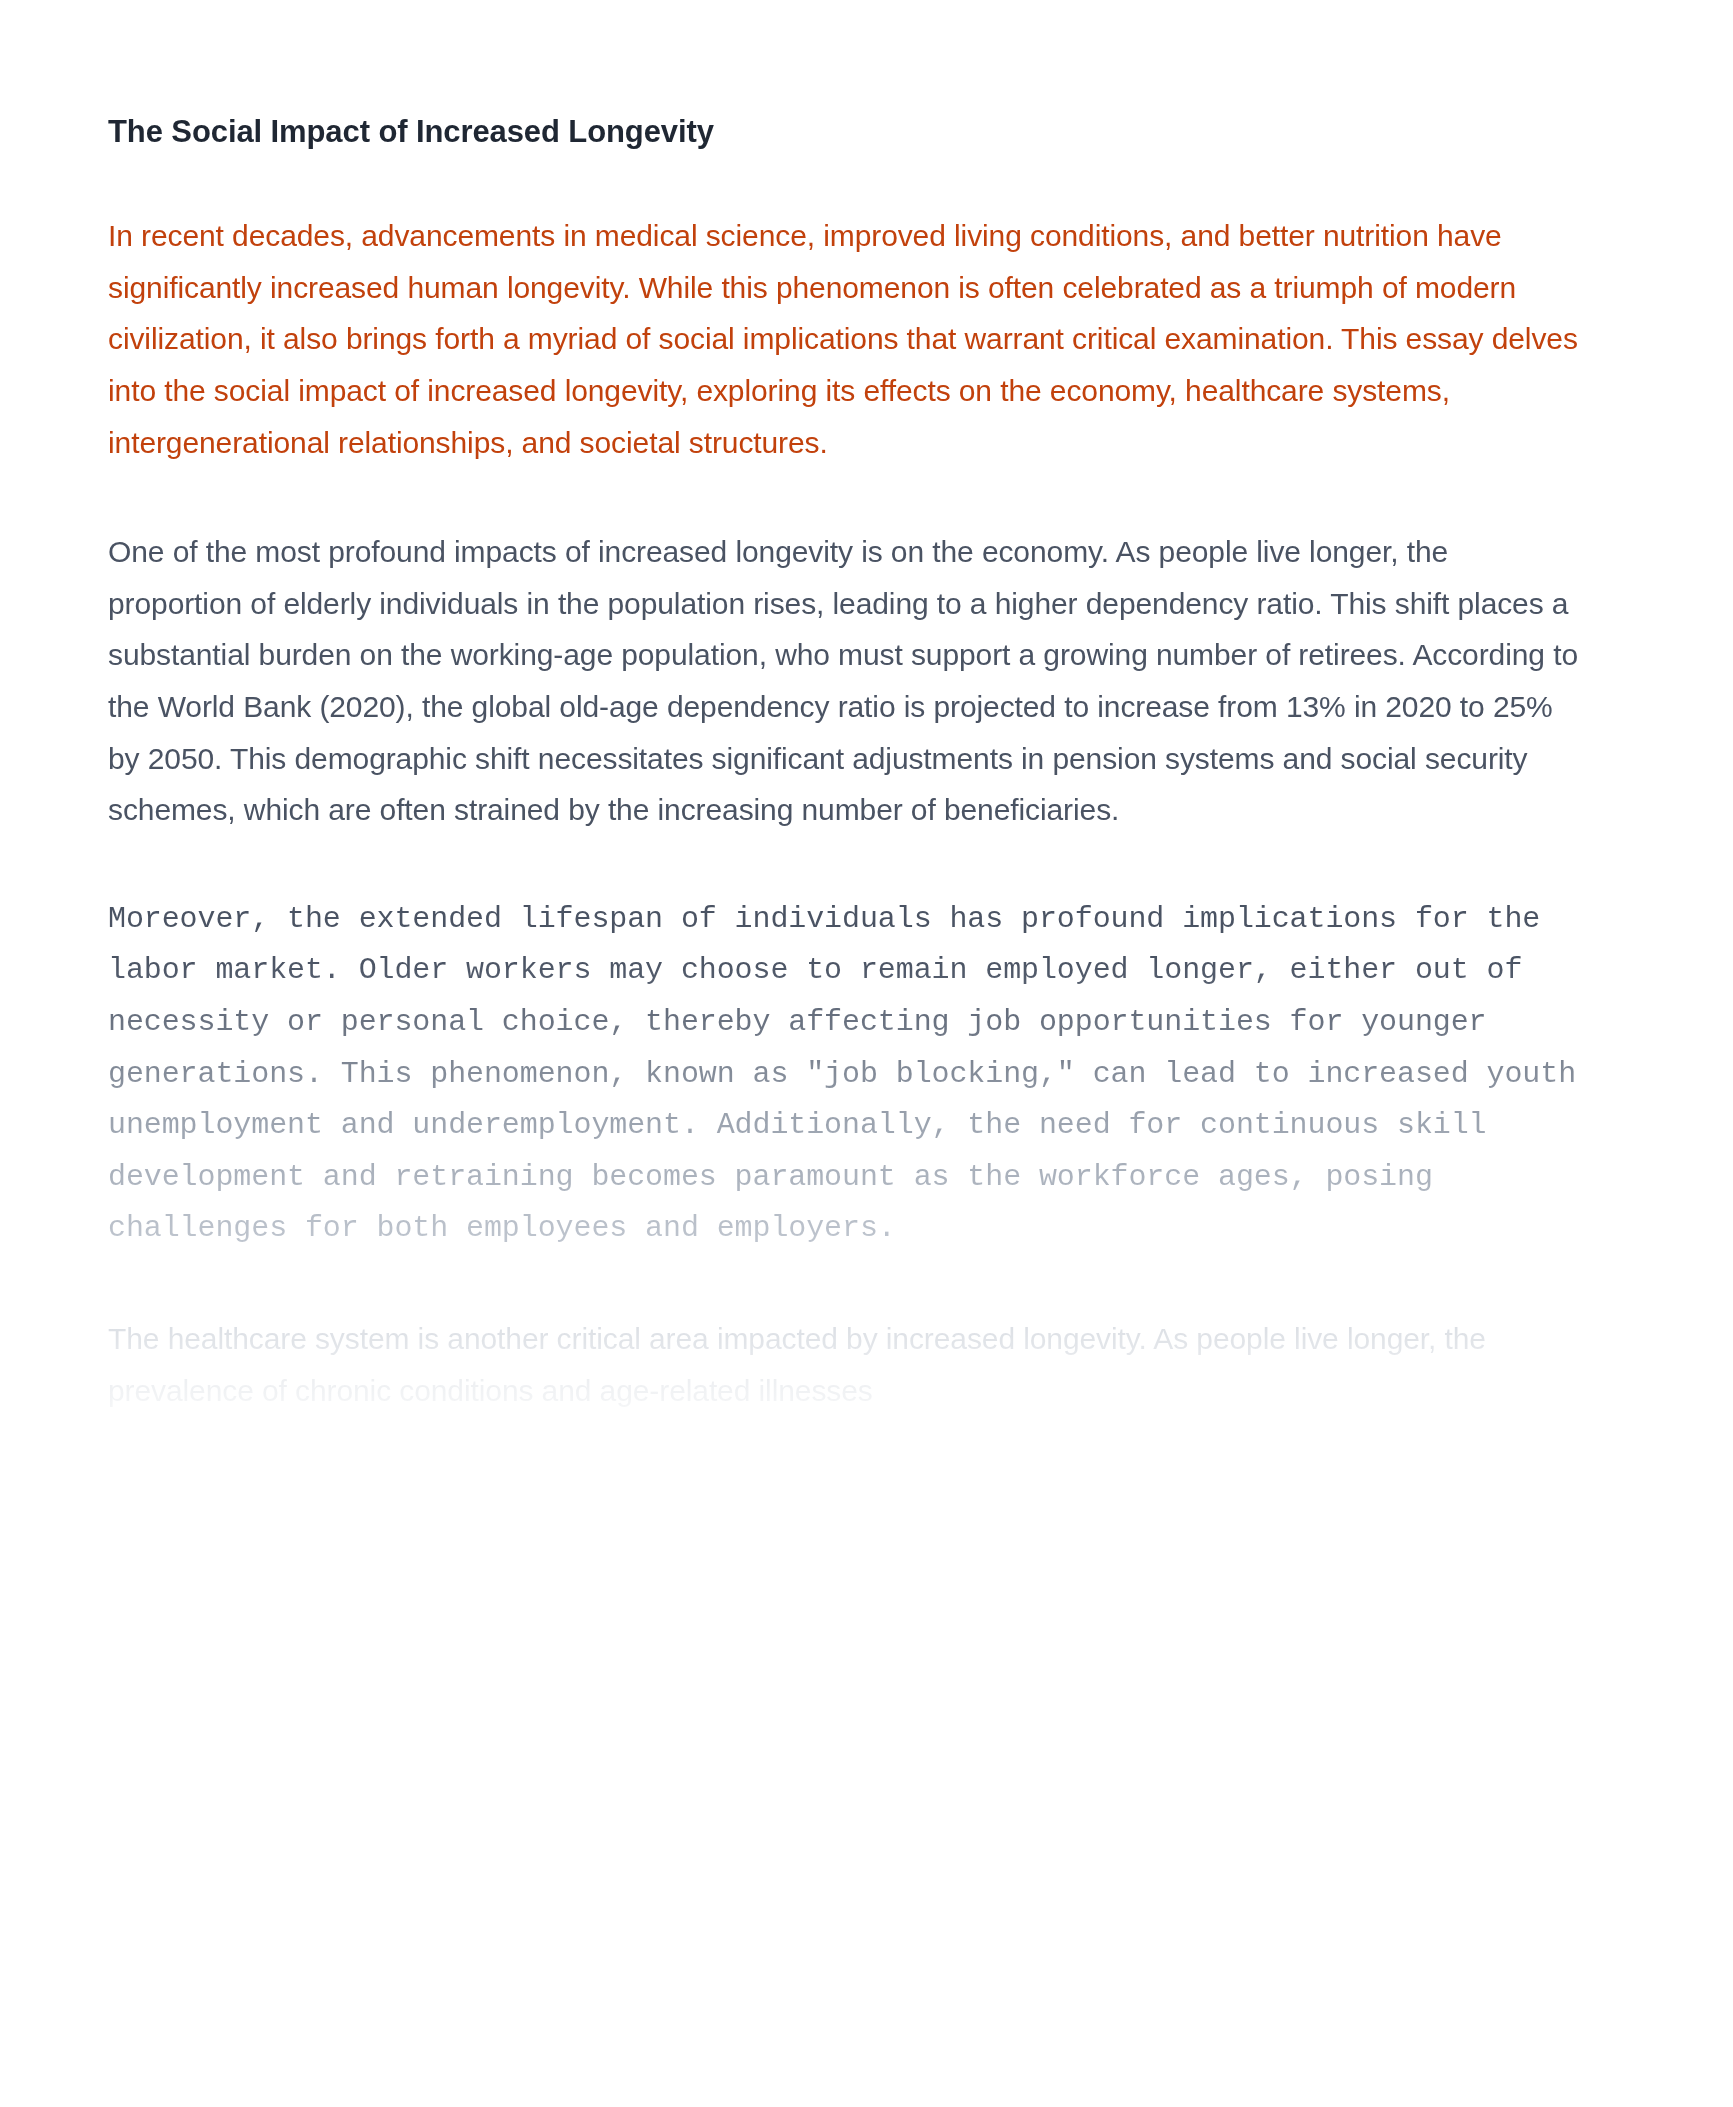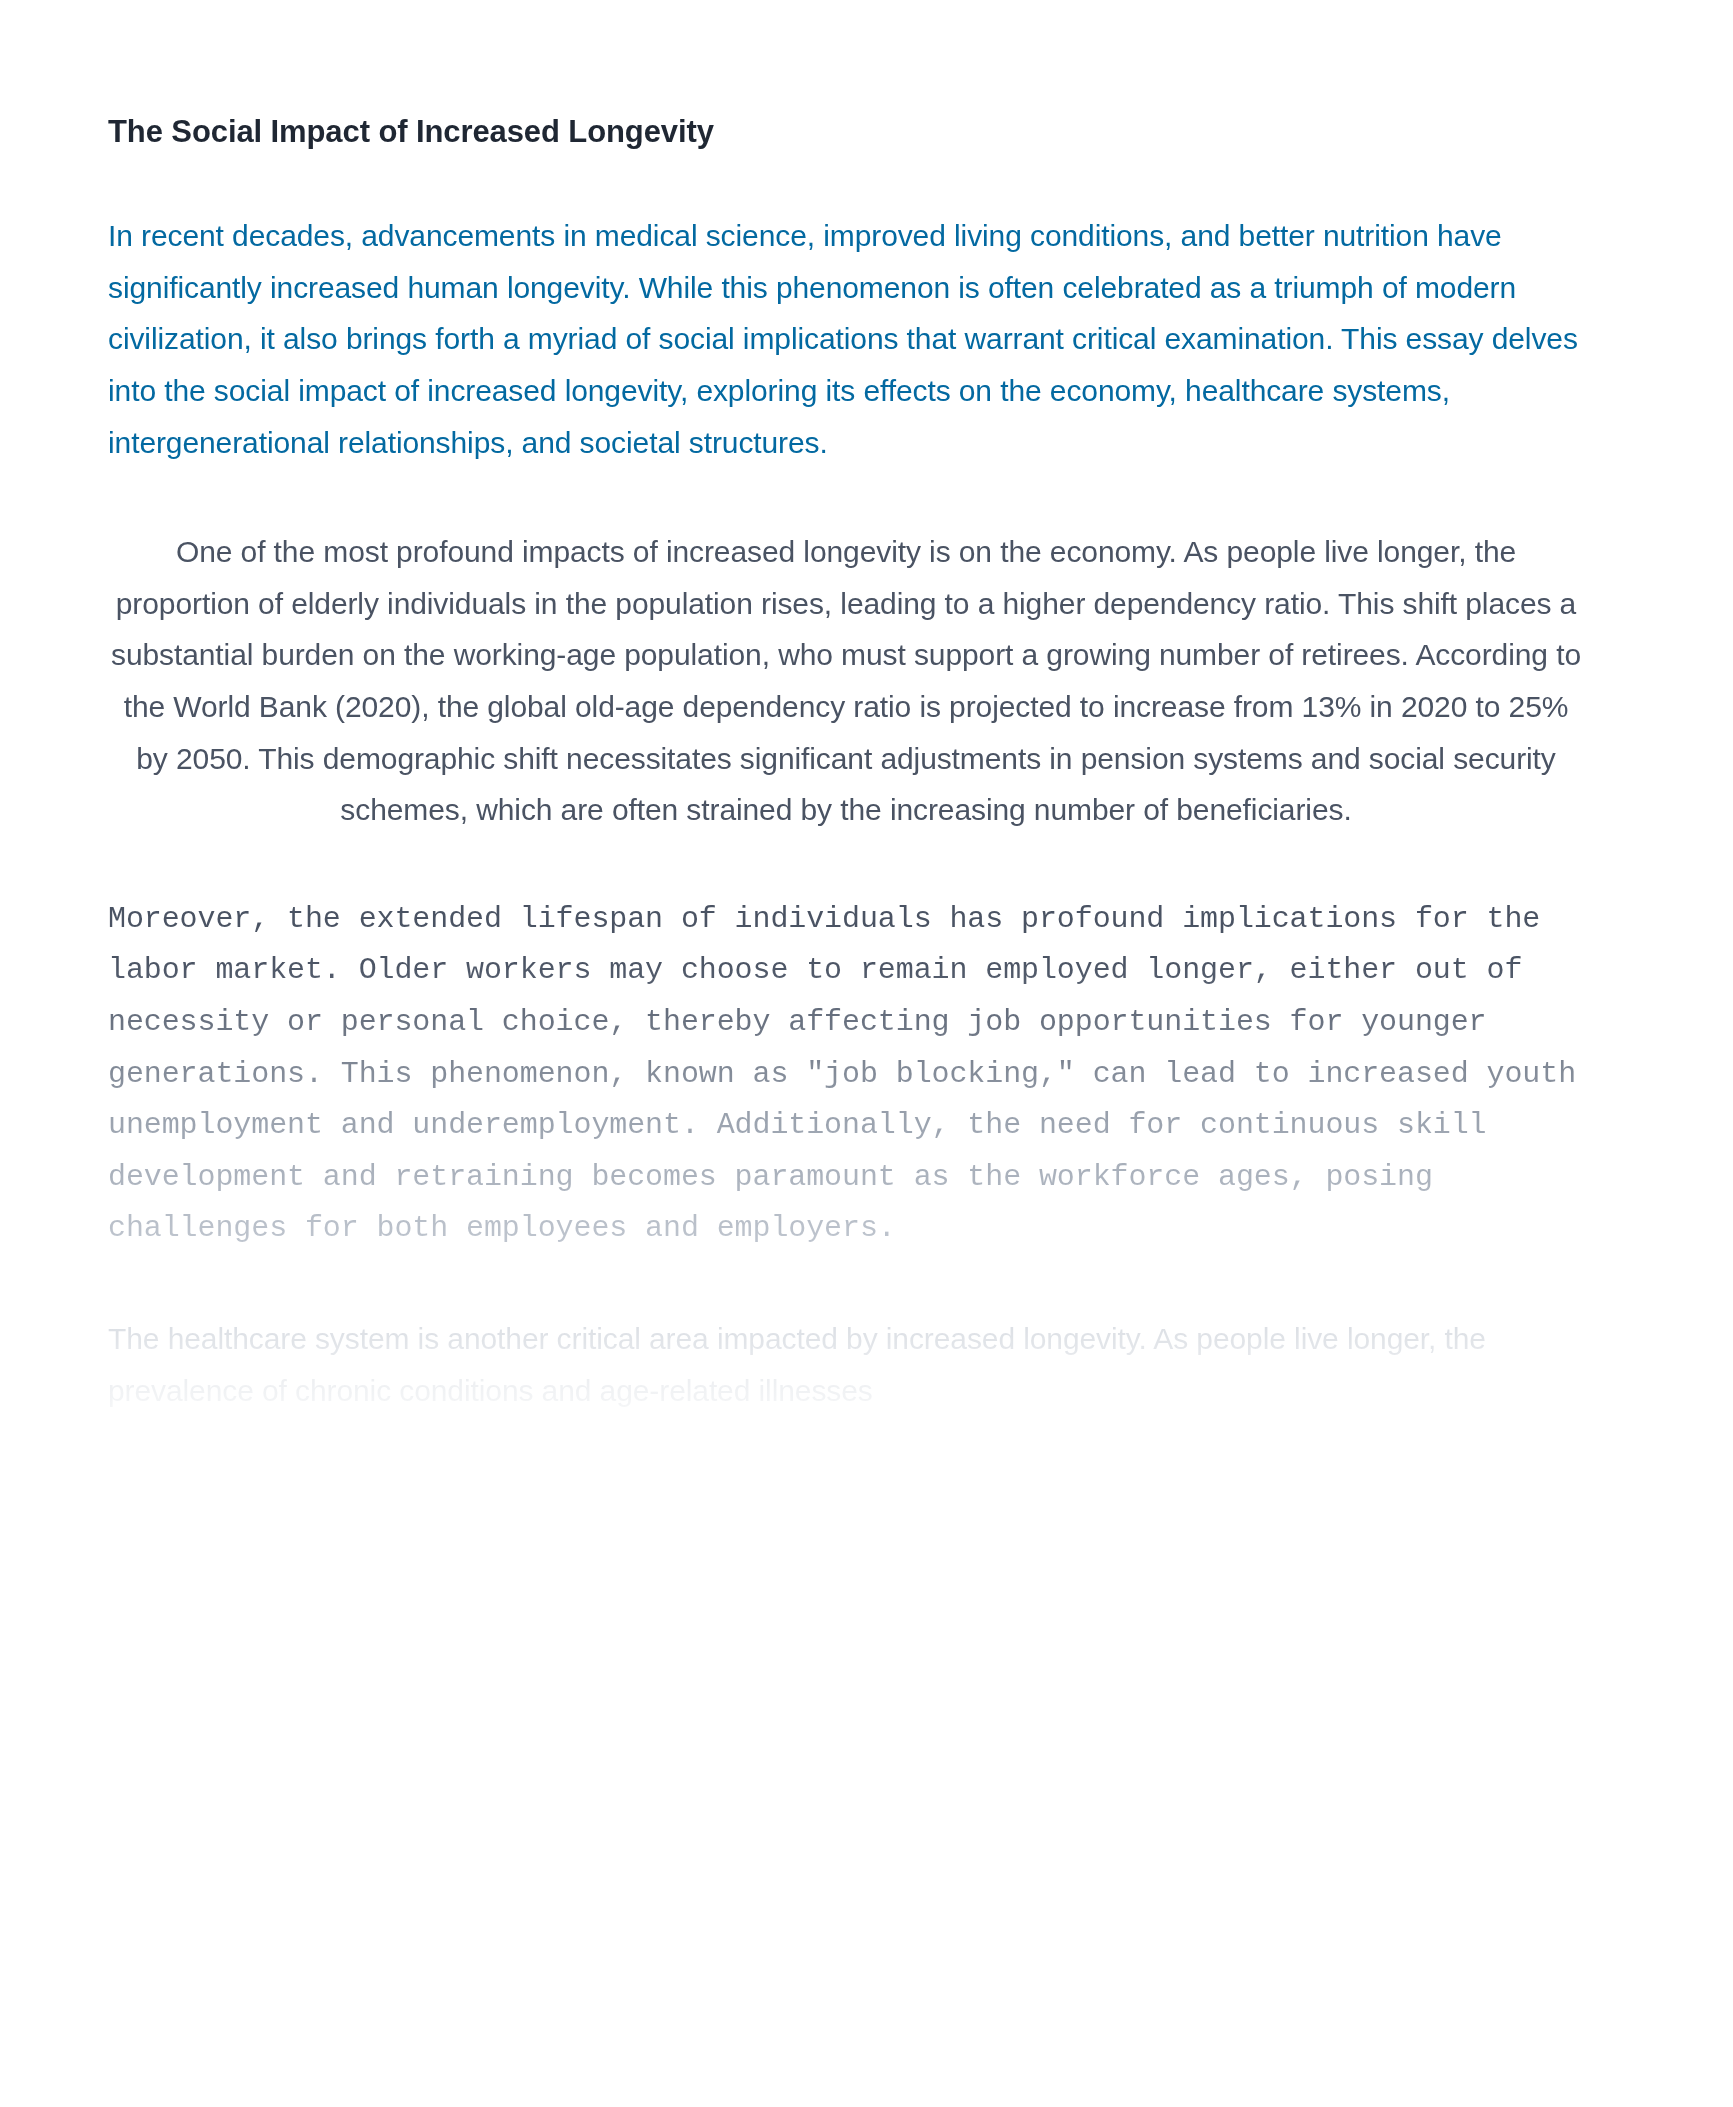--- a/index.html
+++ b/index.html
@@ -32,22 +32,22 @@
   }
   .para {
     font-size: 30px;
     line-height: 1.72;
     color: #4a5363;
     margin: 0 0 58px 0;
     letter-spacing: -0.1px;
     max-width: 1476px;
   }
   
-  .para.p1 { color: #0369a1; }
-  .para.p2 { color: #4a5363; text-align: center; }
+  .para.p1 { color: #c2410c; }
+  .para.p2 { color: #4a5363; }
   .para.p3 {
     background: linear-gradient(to bottom, #4a5363 0%, #4a5363 18%, #9aa2ae 62%, #c3c9d2 100%);
     -webkit-background-clip: text;
     background-clip: text;
     color: transparent;
     font-family: Liberation Mono, monospace;
   }
   .para.p4 {
     background: linear-gradient(to bottom, #d7dbe1 0%, #ebedf0 55%, #f7f8f9 100%);
     -webkit-background-clip: text;

